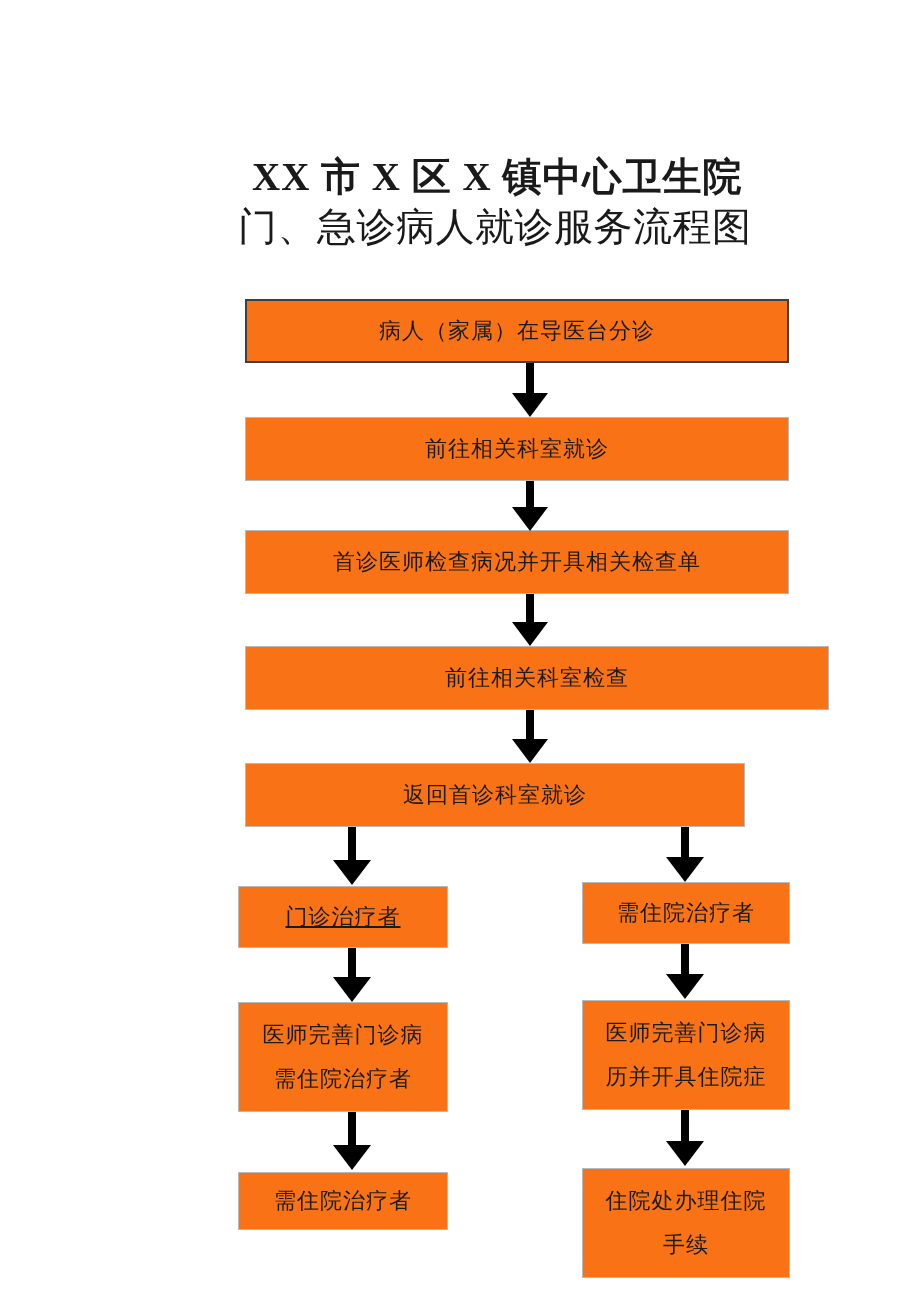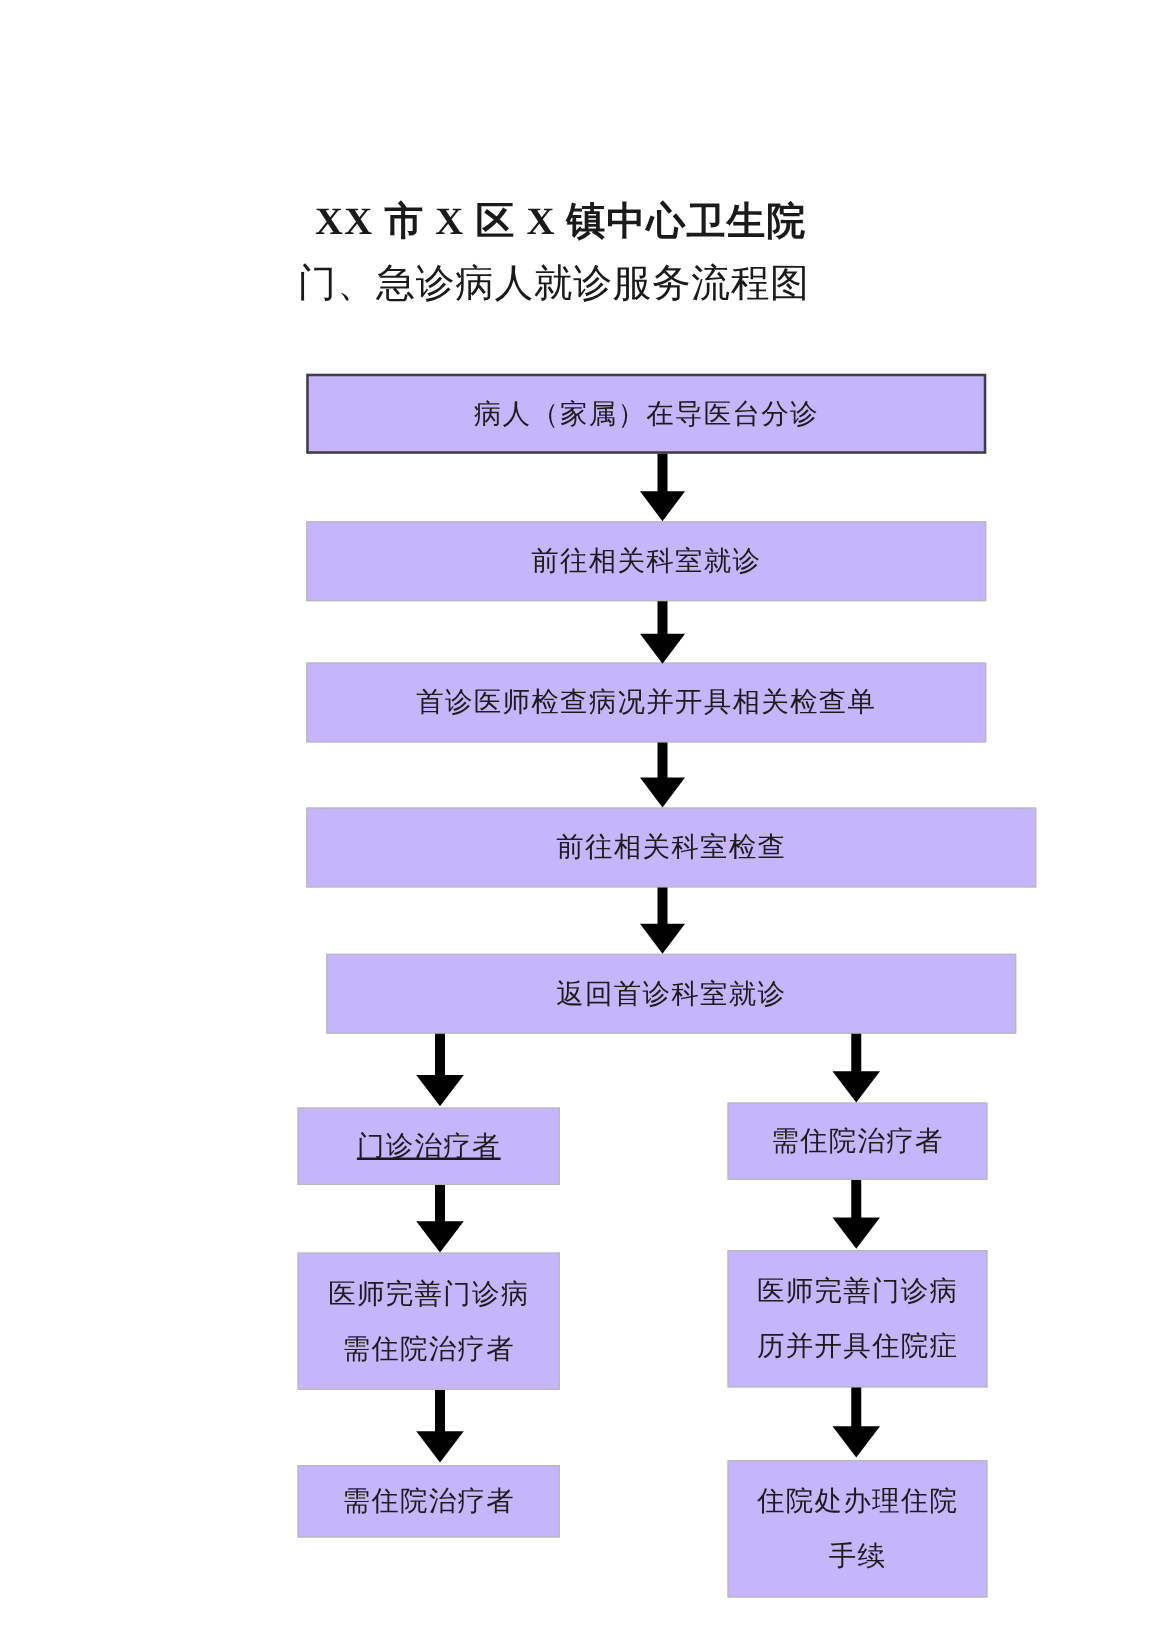--- a/index.html
+++ b/index.html
@@ -20,21 +20,21 @@
   #title-block {
     position: absolute;
     left: 0;
     top: 152px;
     width: 920px;
   }
   .title-line {
     white-space: pre;
     line-height: 50px;
     height: 50px;
-    font-size: 31px;
+    font-size: 39px;
     letter-spacing: 1px;
   }
   .title-line-1 {
     font-weight: bold;
     padding-left: 252px;
   }
   .title-line-2 {
     font-weight: normal;
     padding-left: 238px;
     letter-spacing: 0.5px;
@@ -45,21 +45,21 @@
     position: absolute;
     left: 0;
     top: 0;
     width: 920px;
     height: 1301px;
   }
 
   .node {
     position: absolute;
     box-sizing: border-box;
-    background: #c4b5fd;
+    background: #f97316;
     border: 1px solid #b9b9b9;
     display: flex;
     flex-direction: column;
     align-items: center;
     justify-content: center;
     text-align: right;
   }
   .node.strong {
     border: 2px solid #3f3f3f;
   }
@@ -102,21 +102,21 @@
   </div>
 
   <div class="node" style="left:245px; top:530px; width:544px; height:64px;">
     <div class="node-text">首诊医师检查病况并开具相关检查单</div>
   </div>
 
   <div class="node" style="left:245px; top:646px; width:584px; height:64px;">
     <div class="node-text">前往相关科室检查</div>
   </div>
 
-  <div class="node" style="left:261px; top:763px; width:552px; height:64px;">
+  <div class="node" style="left:245px; top:763px; width:500px; height:64px;">
     <div class="node-text">返回首诊科室就诊</div>
   </div>
 
   <div class="node" style="left:238px; top:886px; width:210px; height:62px;text-decoration:underline;">
     <div class="node-text">门诊治疗者</div>
   </div>
 
   <div class="node" style="left:238px; top:1002px; width:210px; height:110px;">
     <div class="node-text two-line">医师完善门诊病</div>
     <div class="node-text two-line">需住院治疗者</div>

